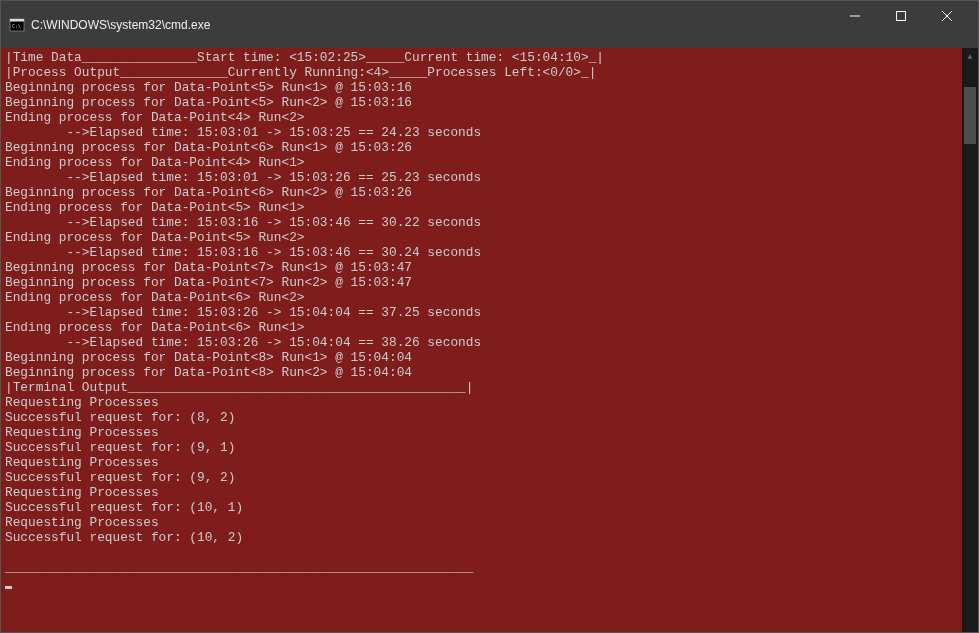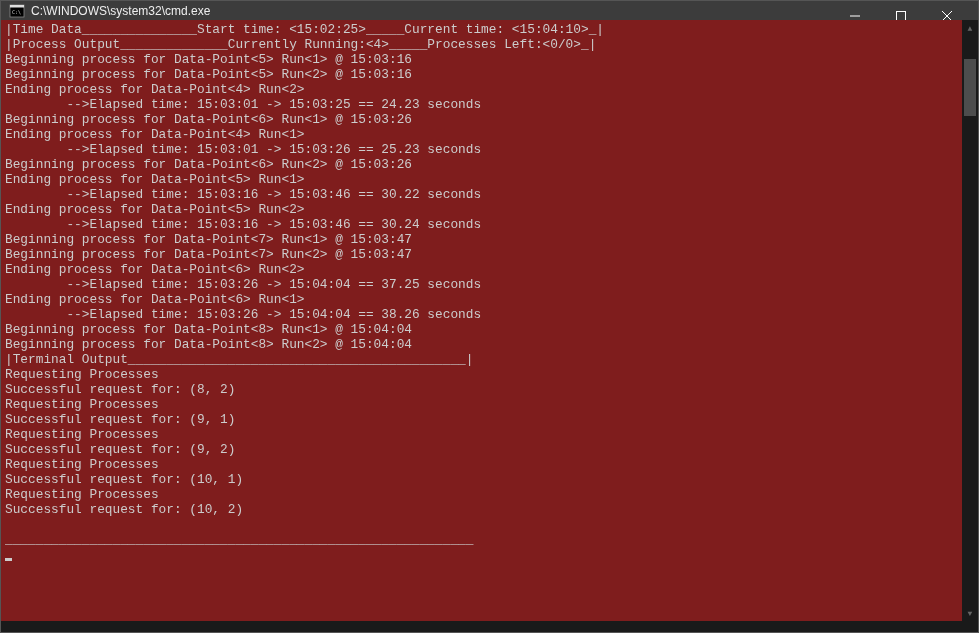--- a/index.html
+++ b/index.html
@@ -9,21 +9,21 @@
     }
     body {
       width: 979px;
       height: 633px;
       background: #1a1a1a;
       font-family: Consolas, 'Courier New', monospace;
       overflow: hidden;
       border: 1px solid #555;
     }
     .titlebar {
-      height: 19px;
+      height: 47px;
       background: #3c3c3c;
       display: flex;
       align-items: center;
       padding: 0 8px;
       color: #fff;
       font-size: 12px;
       font-family: 'Segoe UI', Tahoma, sans-serif;
       user-select: none;
     }
     .titlebar-icon {

